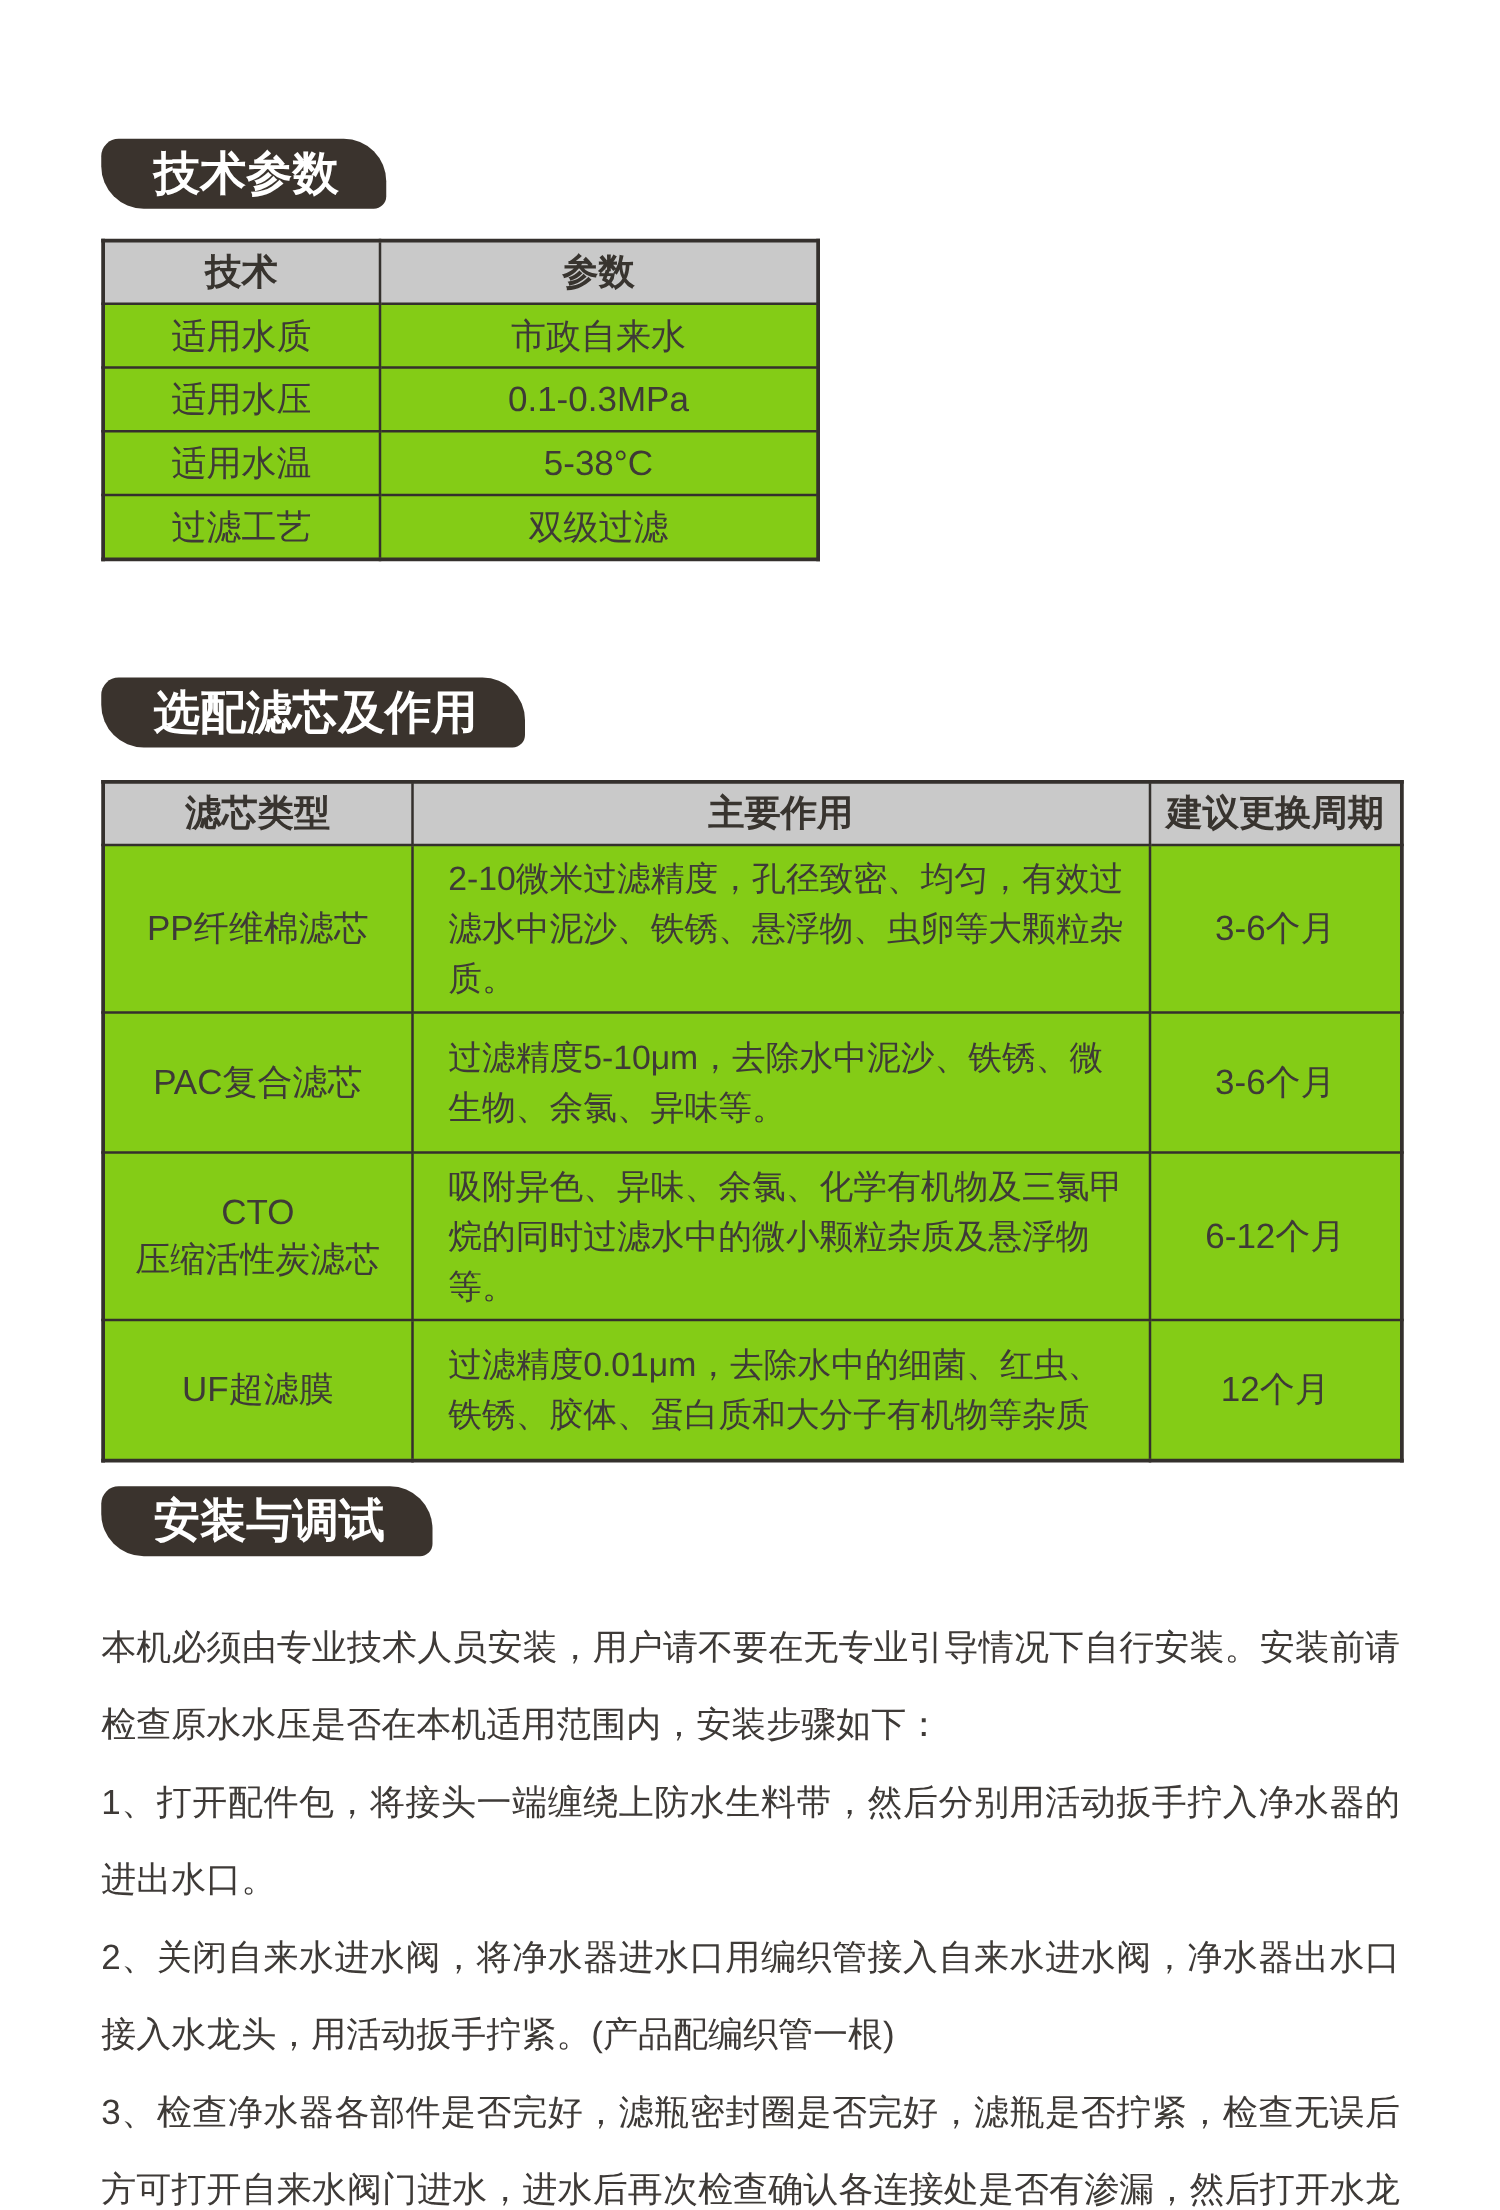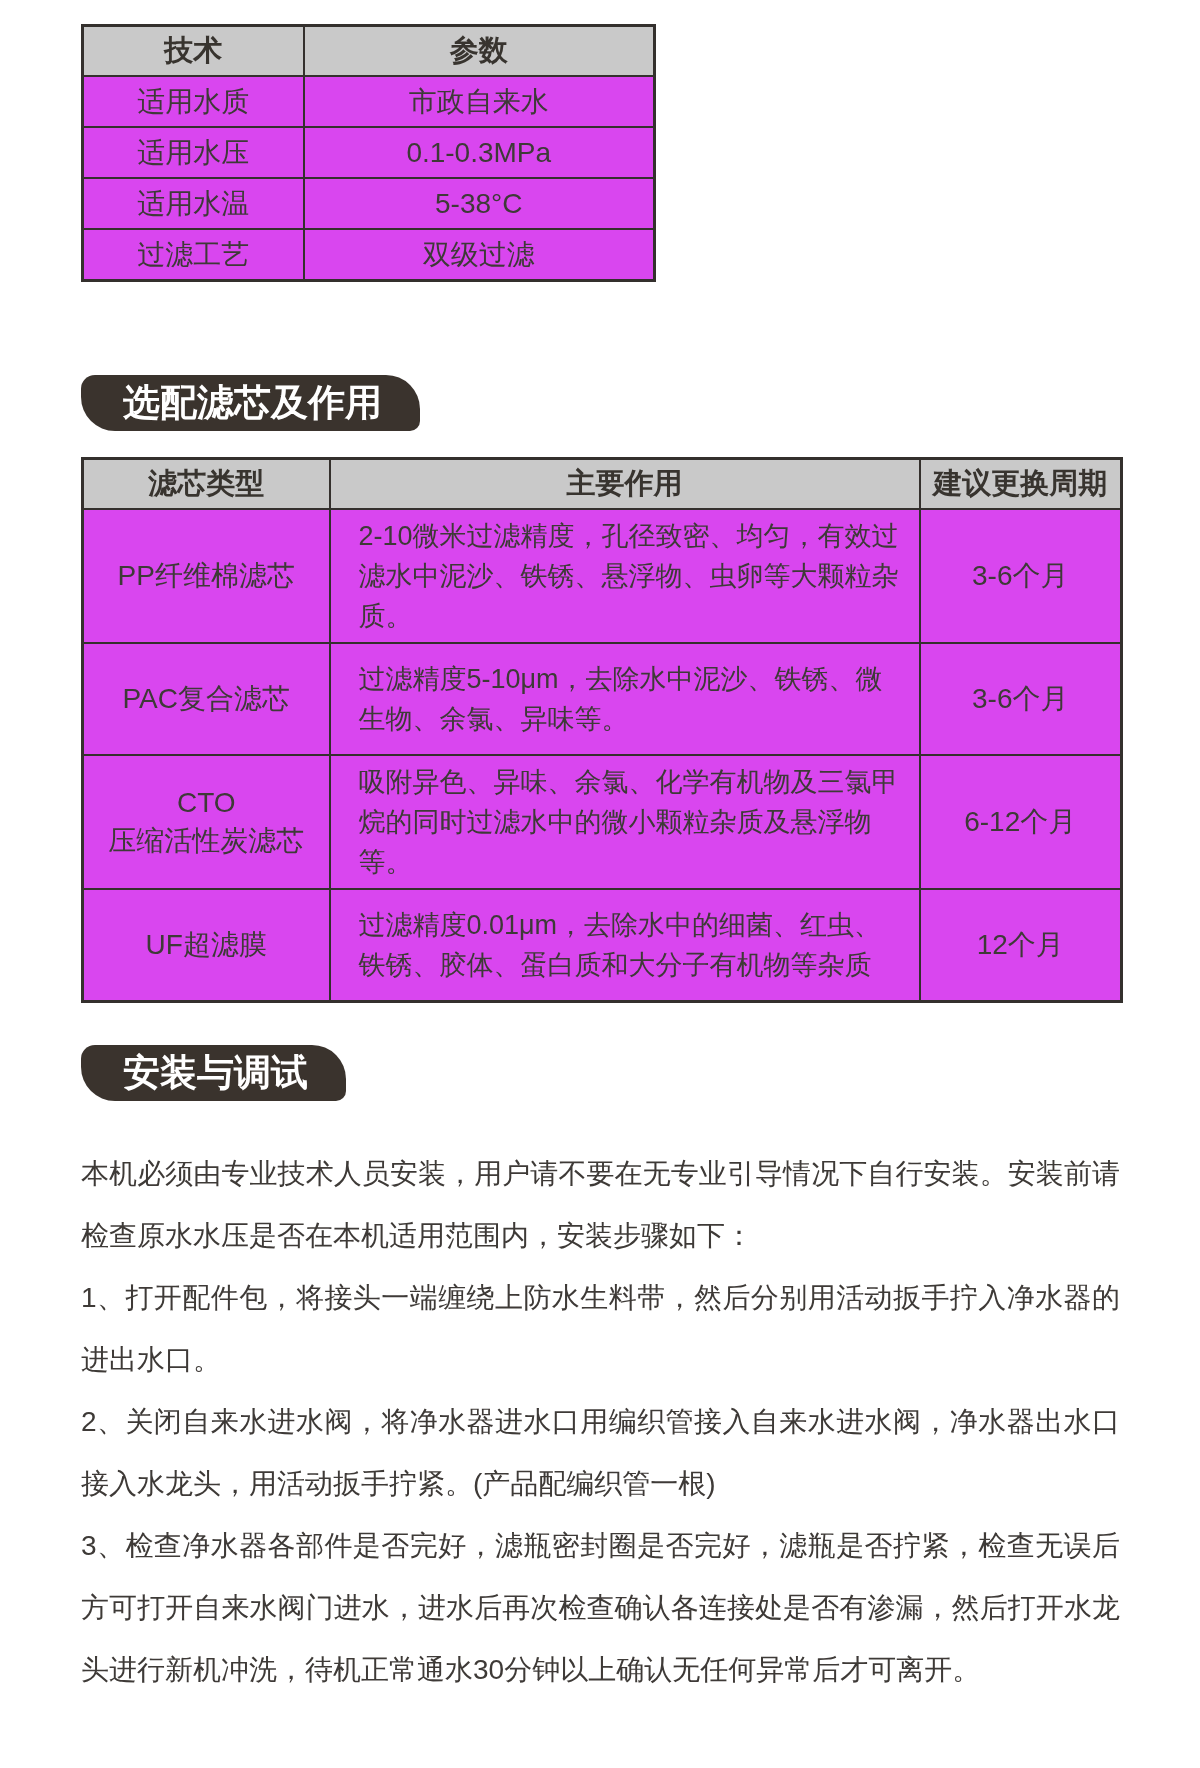--- a/index.html
+++ b/index.html
@@ -22,28 +22,28 @@
     background:var(--badge-bg);
     color:#ffffff;
     font-weight:bold;
     font-size:37px;
     line-height:37px;
     padding:9px 38px 10px 42px;
     border-radius:14px 34px 10px 34px;
   }
   .badge-1{margin-top:111px;}
   .badge-2{margin-top:93px;text-align:center;}
-  .badge-3{margin-top:42px;}
+  .badge-3{margin-top:19px;}
 
   
   table{border-collapse:collapse;table-layout:fixed;}
   table, th, td{border:2px solid var(--border);}
   table{border-width:3px;}
   th{background:var(--table-header-bg);font-weight:bold;font-size:29px;color:#38342f;}
-  td{background:#d946ef;font-size:28px;}
+  td{background:#84cc16;font-size:28px;}
   th,td{text-align:center;vertical-align:middle;padding:0;}
 
   .tech-table{width:572px;margin-top:24px;}
   .tech-table th{height:48px;}
   .tech-table td{height:49px;}
   .tech-table .col-a{width:221px;}
   .tech-table .col-b{width:351px;}
 
   .filter-table{width:1039px;margin-top:26px;}
   .filter-table th{height:48px;}
@@ -69,20 +69,25 @@
     font-size:28px;line-height:62px;
     text-align:justify;
     color:var(--text);
   }
 </style>
 </head>
 <body>
 
 <div class="page">
 
+  <div>
+    <div class="badge badge-1">
+      <span>技术参数</span>
+    </div>
+  </div>
 
   <table class="tech-table">
     <colgroup>
         <col class="col-a">
         <col class="col-b">
       </colgroup>
     <thead>
       <tr>
         <th>技术</th>
         <th>参数</th>

